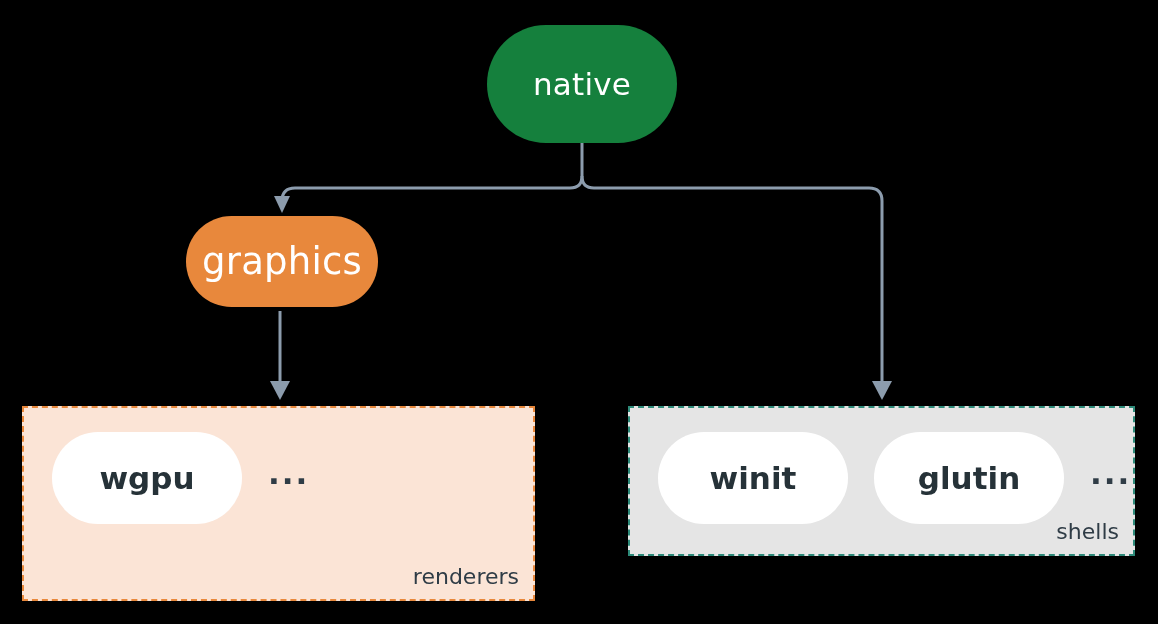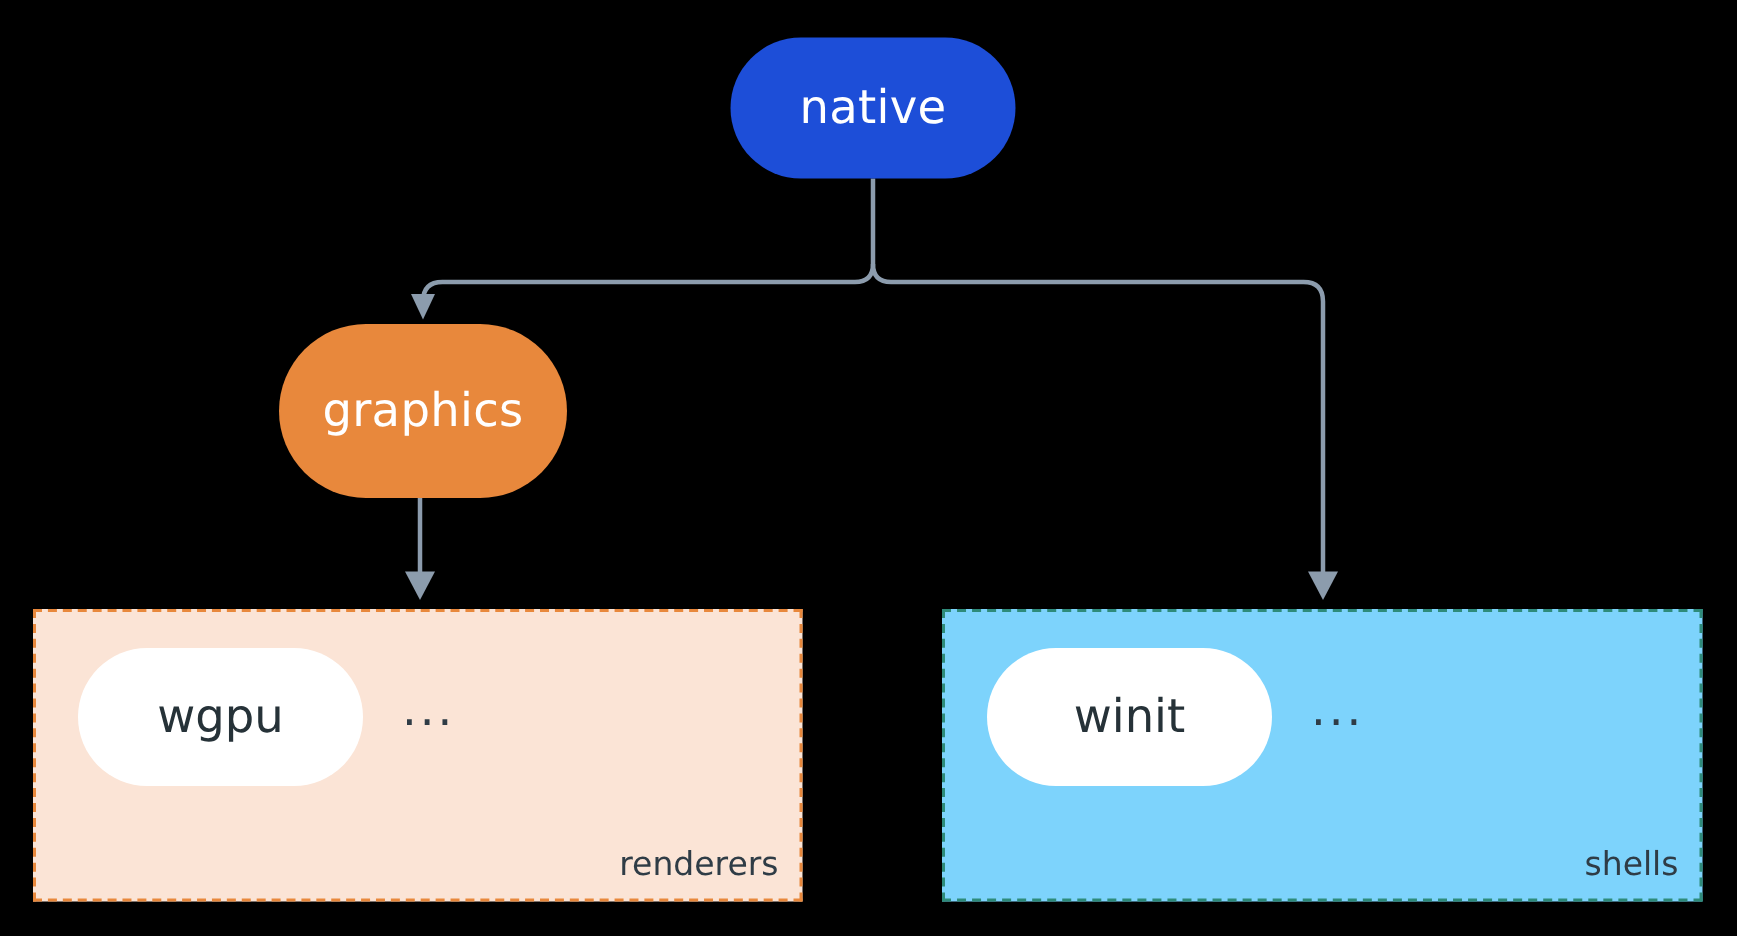--- a/index.html
+++ b/index.html
@@ -39,65 +39,66 @@
   }
   .node-label {
     display: block;
     line-height: 1;
     white-space: nowrap;
   }
   #node-native {
     left: 487px;
     top: 25px;
     width: 190px;
-    height: 94px;
-    background: #1d4ed8;
+    height: 118px;
+    background: #15803d;
     font-size: 31px;
   }
   #node-graphics {
     left: 186px;
     top: 216px;
     width: 192px;
-    height: 116px;
+    height: 91px;
     background: #E8883C;
-    font-size: 31px;
+    font-size: 37px;
   }
   
   .cluster {
     position: absolute;
     box-sizing: border-box;
     border-width: 2px;
     border-style: dashed;
   }
   #cluster-renderers {
     left: 22px;
     top: 406px;
     width: 513px;
     height: 195px;
     background: #FBE4D6;
     border-color: #E8883C;
   }
   #cluster-shells {
     left: 628px;
     top: 406px;
     width: 507px;
-    height: 195px;
-    background: #7dd3fc;
+    height: 150px;
+    background: #e5e5e5;
     border-color: #2E8B7A;
   }
   .cluster-body {
     position: absolute;
     left: 0;
     top: 24px;
     width: 100%;
     display: flex;
     align-items: center;
     gap: 26px;
     padding-left: 28px;
     box-sizing: border-box;
+    font-weight: bold;
   }
   .leaf-pill {
     display: flex;
     align-items: center;
     justify-content: center;
     height: 92px;
     min-width: 190px;
     padding: 0 24px;
     box-sizing: border-box;
     background: #FFFFFF;
@@ -158,18 +159,21 @@
       <span class="ellipsis">...</span>
     </div>
     <div class="cluster-title">renderers</div>
   </div>
 
   <div class="cluster" id="cluster-shells">
     <div class="cluster-body">
       <div class="leaf-pill">
         <span>winit</span>
       </div>
+      <div class="leaf-pill">
+        <span>glutin</span>
+      </div>
       <span class="ellipsis">...</span>
     </div>
     <div class="cluster-title">shells</div>
   </div>
 
 </div>
 
 </body></html>

